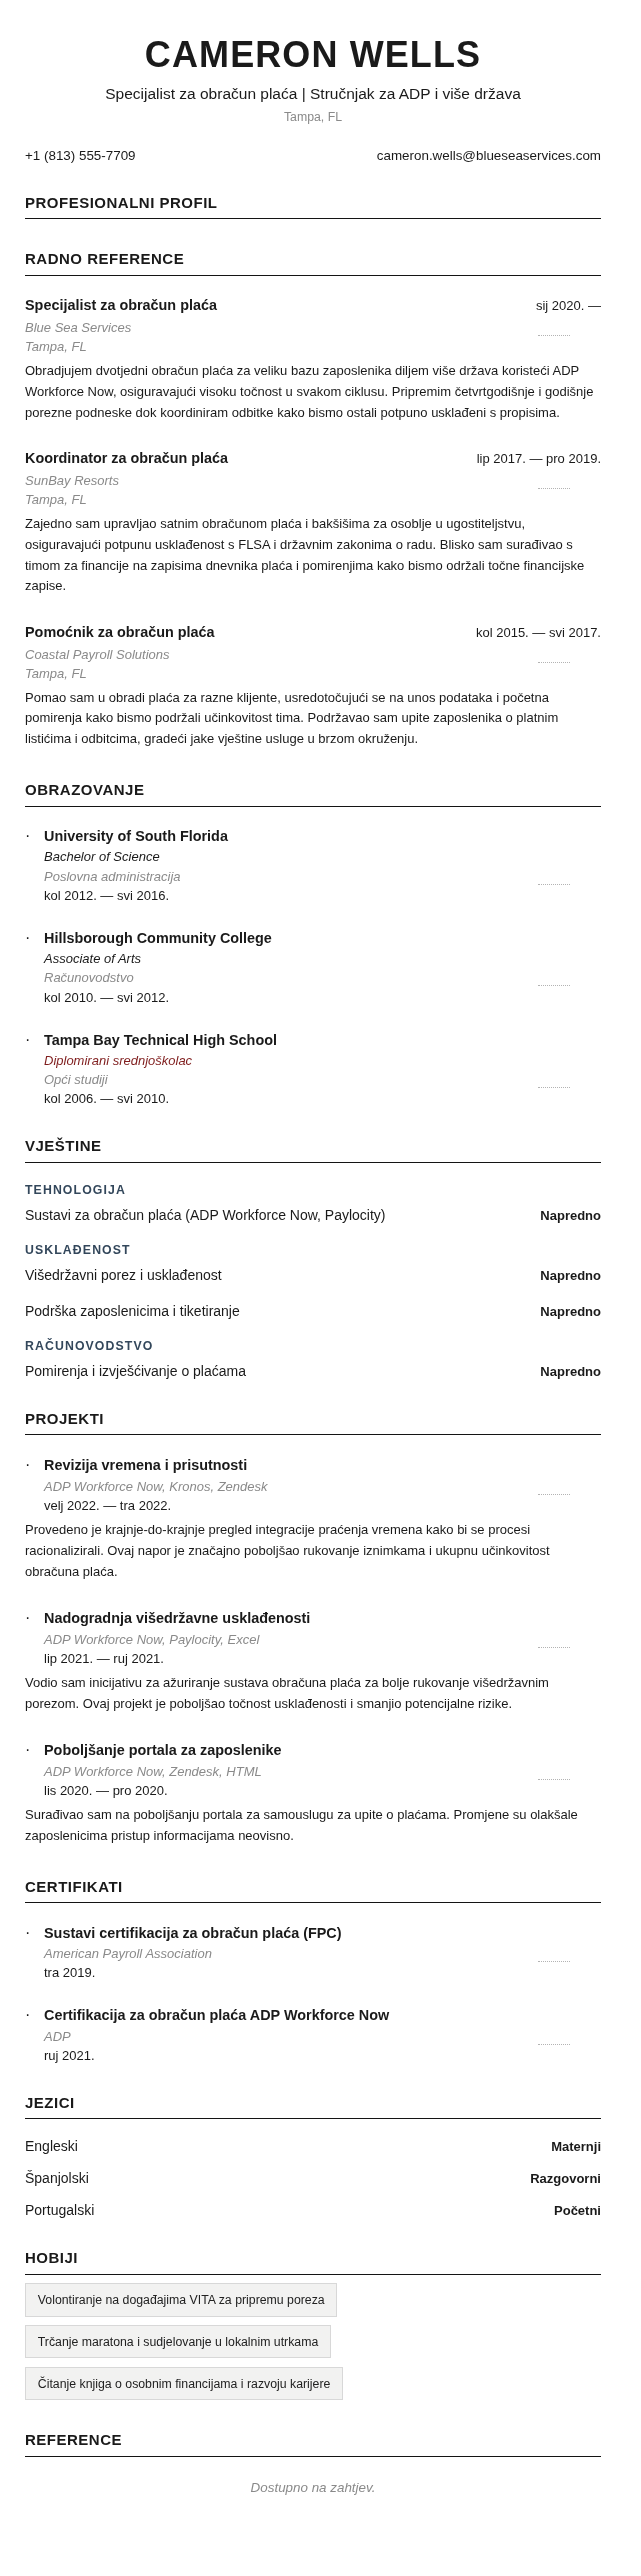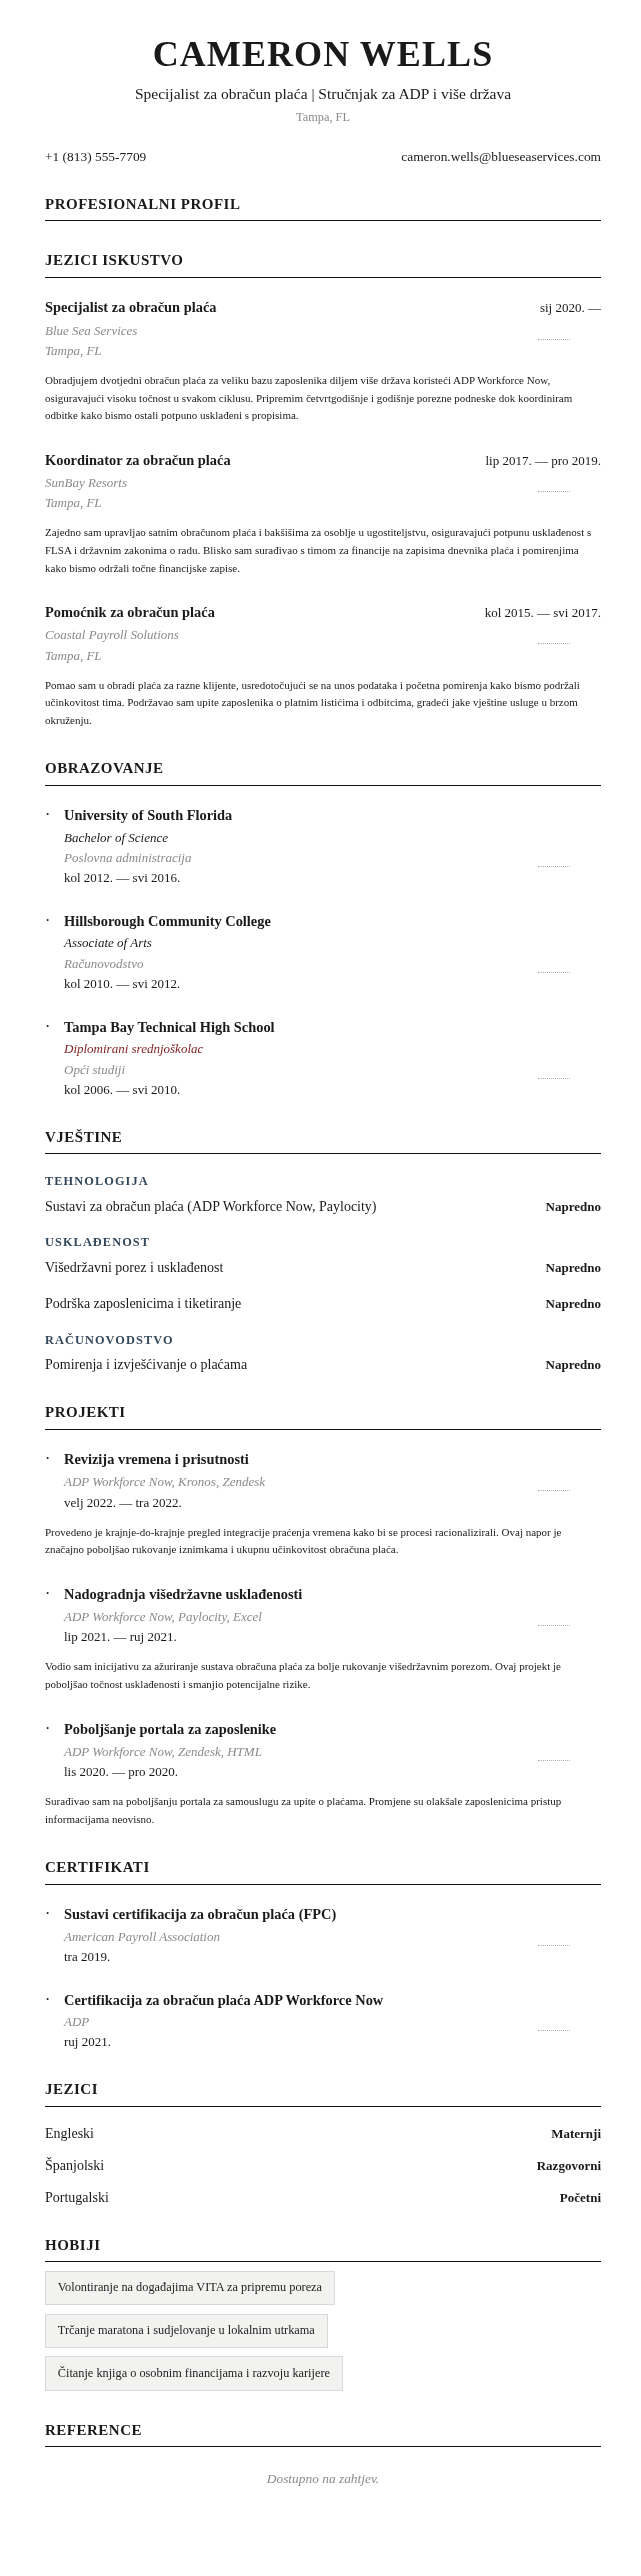--- a/index.html
+++ b/index.html
@@ -1,19 +1,19 @@
 <!DOCTYPE html>
 <html style="font-size:8.6px"><head>
 <meta charset="utf-8">
 <style>
   html,body { margin:0; padding:0; background:#ffffff; }
   .page {
     width:642px; height:2576px; box-sizing:border-box;
-    padding:34px 41px 0 45px; overflow:hidden;
-    font-family:Liberation Serif, serif;
+    padding:34px 41px 0 25px; overflow:hidden;
+    font-family:Liberation Sans, sans-serif;
     color:#1a1a1a; background:#ffffff;
   }
   
   .resume-header { text-align:center; }
   .name { font-size:36px; font-weight:700; letter-spacing:1.1px; line-height:1.15; }
   .subtitle { margin-top:9.6px; font-size:15.5px; }
   .loc { margin-top:7.5px; font-size:12.3px; color:#8a8a8a; }
   .contact { margin-top:23.5px; display:flex; justify-content:space-between; font-size:13.4px; }
   
   .section { margin-top:31px; }
@@ -24,21 +24,21 @@
   .profile-text { margin-top:18px; font-size:13.4px; line-height:1.6; }
   
   .entry { margin-top:27px; }
   .entry.first { margin-top:21.4px; }
   .title-row { display:flex; justify-content:space-between; align-items:baseline; }
   .entry-title { font-size:14.4px; font-weight:700; margin:0; }
   .dates { font-size:13px; white-space:nowrap; }
   .sub-row { display:flex; align-items:baseline; margin-top:6.4px;flex-direction:column; }
   .italic-gray { font-style:italic; color:#8a8a8a; font-size:13px; }
   .leader { flex:1; border-bottom:1.1px dotted #b3b3b3; margin:0 31px; align-self:flex-end; margin-bottom:3.2px; min-width:32px; }
-  .desc { margin-top:13px; font-size:11px; line-height:1.6; }
+  .desc { margin-top:7px; font-size:13px; line-height:1.6; }
   
   .bullet-row { display:flex; align-items:baseline; }
   .bullet { width:19px; flex:0 0 19px; font-size:16px; line-height:1; }
   .indented { margin-left:19px; }
   .mt8 { margin-top:4.3px; }
   .mt10 { margin-top:5.3px; }
   
   .skill-group { margin-top:20.3px; }
   .skill-cat { font-size:12.3px; font-weight:700; letter-spacing:1.1px; color:#33475b; }
   .skill-row { display:flex; justify-content:space-between; align-items:baseline; margin-top:9.6px; }
@@ -70,21 +70,21 @@
       <span>+1 (813) 555-7709</span>
       <span>cameron.wells@blueseaservices.com</span>
     </div>
   </div>
 
   <div class="section">
     <div class="section-title">PROFESIONALNI PROFIL</div>
   </div>
 
   <div class="section">
-    <div class="section-title">JEZICI ISKUSTVO</div>
+    <div class="section-title">RADNO REFERENCE</div>
 
     <div class="entry first">
       <div class="title-row">
         <h3 class="entry-title">Specijalist za obračun plaća</h3>
         <span class="dates">sij 2020. —</span>
       </div>
       <div class="sub-row">
         <span class="italic-gray">Blue Sea Services</span>
         <div class="leader"></div>
         <span class="italic-gray">Tampa, FL</span>

